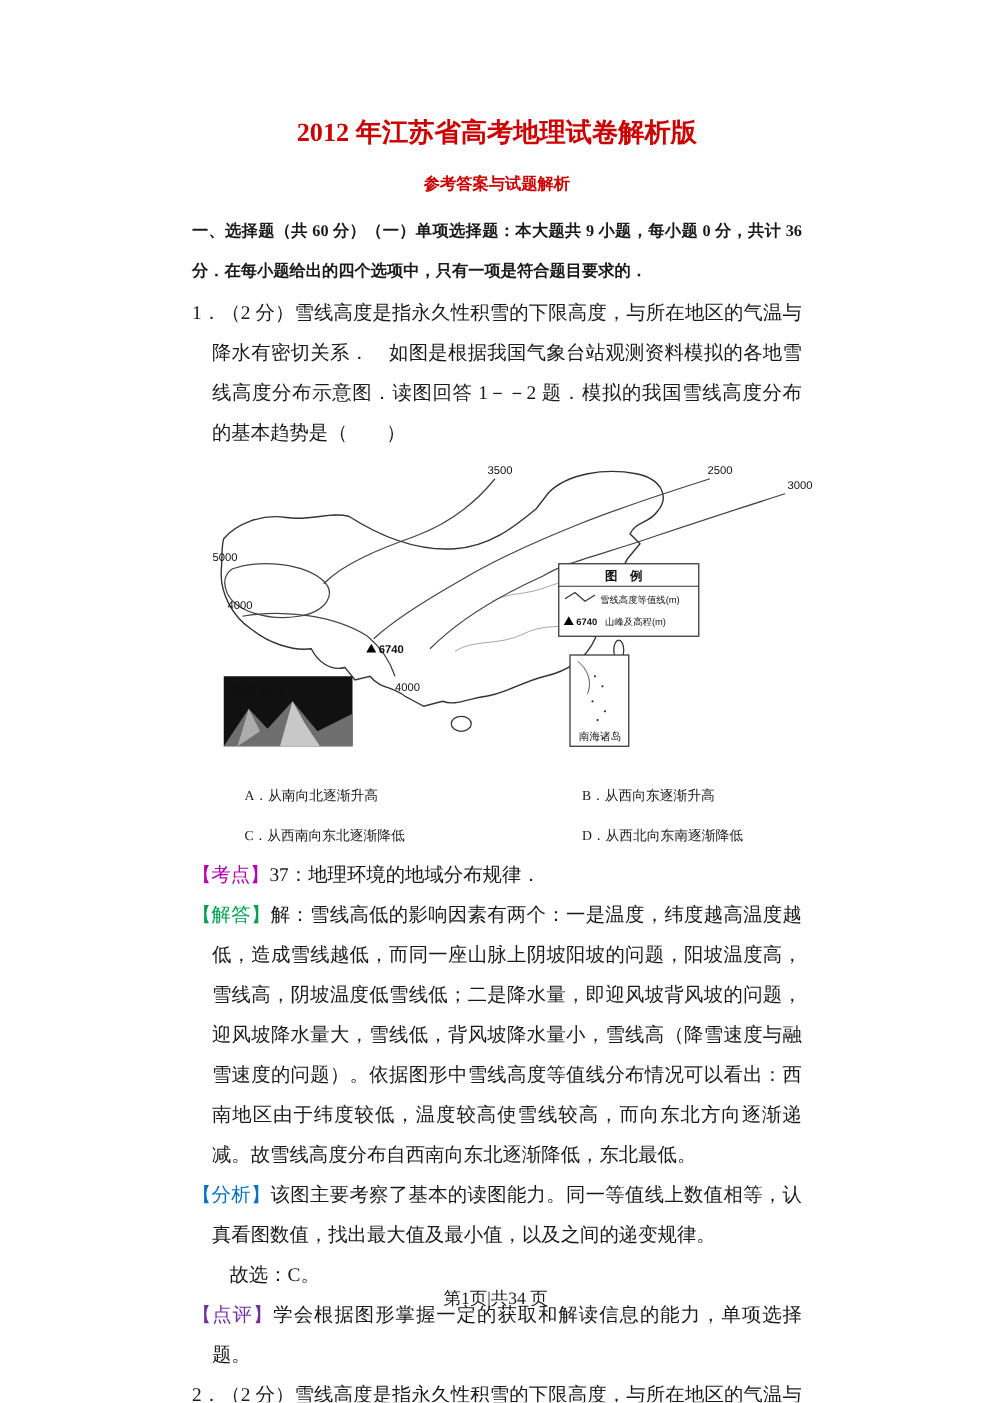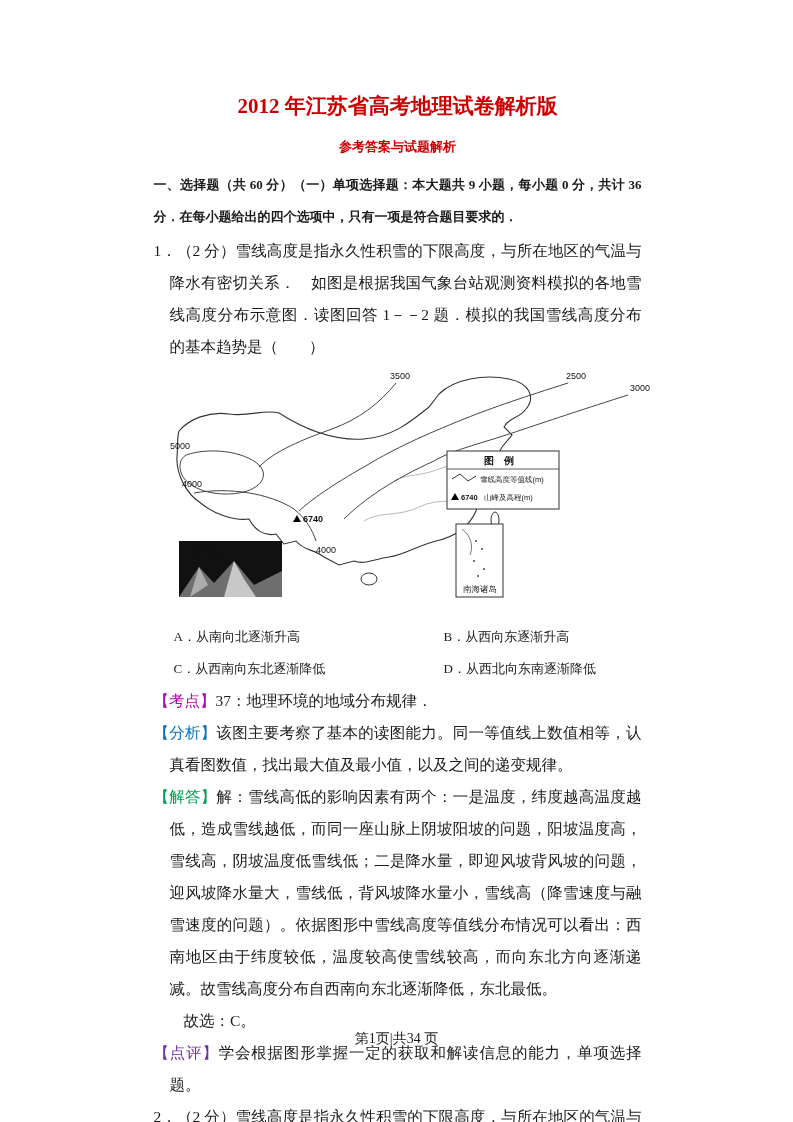--- a/index.html
+++ b/index.html
@@ -46,21 +46,21 @@
     text-indent: -16px;
   }
   .stem { margin-top: 2px; }
   .figure {
     margin: 6px 0 4px 10px;
     width: 518px;
     height: 248px;
   }
   .figure svg { display: block; }
   .options { padding-left: 20px; }
-  .opt-row { display: flex; font-size: 13px; line-height: 32px; }
+  .opt-row { display: flex; font-size: 11px; line-height: 32px; margin-left: 22px; }
   .opt-first { width: 270px; }
   .tag-kaodian { color: #b300b3; }
   .tag-fenxi  { color: #0070c0; }
   .tag-jieda  { color: #00a050; }
   .tag-dianping { color: #7030a0; }
   .guxuan { padding-left: 30px; text-indent: 0; }
   .footer {
     position: absolute;
     left: 0; right: 0;
     top: 1030px;
@@ -153,23 +153,23 @@
         <span>B．从西向东逐渐升高</span>
       </div>
       <div class="opt-row">
         <span class="opt-first">C．从西南向东北逐渐降低</span>
         <span>D．从西北向东南逐渐降低</span>
       </div>
     </div>
 
     <p class="para"><span class="tag-kaodian">【考点】</span><span>37：地理环境的地域分布规律．</span></p>
 
+    <p class="para"><span class="tag-jieda">【解答】</span><span>解：雪线高低的影响因素有两个：一是温度，纬度越高温度越低，造成雪线越低，而同一座山脉上阴坡阳坡的问题，阳坡温度高，雪线高，阴坡温度低雪线低；二是降水量，即迎风坡背风坡的问题，迎风坡降水量大，雪线低，背风坡降水量小，雪线高（降雪速度与融雪速度的问题）。依据图形中雪线高度等值线分布情况可以看出：西南地区由于纬度较低，温度较高使雪线较高，而向东北方向逐渐递减。故雪线高度分布自西南向东北逐渐降低，东北最低。</span></p>
+
     <p class="para"><span class="tag-fenxi">【分析】</span><span>该图主要考察了基本的读图能力。同一等值线上数值相等，认真看图数值，找出最大值及最小值，以及之间的递变规律。</span></p>
-
-    <p class="para"><span class="tag-jieda">【解答】</span><span>解：雪线高低的影响因素有两个：一是温度，纬度越高温度越低，造成雪线越低，而同一座山脉上阴坡阳坡的问题，阳坡温度高，雪线高，阴坡温度低雪线低；二是降水量，即迎风坡背风坡的问题，迎风坡降水量大，雪线低，背风坡降水量小，雪线高（降雪速度与融雪速度的问题）。依据图形中雪线高度等值线分布情况可以看出：西南地区由于纬度较低，温度较高使雪线较高，而向东北方向逐渐递减。故雪线高度分布自西南向东北逐渐降低，东北最低。</span></p>
 
     <p class="para guxuan">故选：C。</p>
 
     <p class="para"><span class="tag-dianping">【点评】</span><span>学会根据图形掌握一定的获取和解读信息的能力，单项选择题。</span></p>
 
     <p class="para">2．（2 分）雪线高度是指永久性积雪的下限高度，与所在地区的气温与降水有密切关系． 如</p>
 
   </div>
 
   <div class="footer">第1页|共34 页</div>

